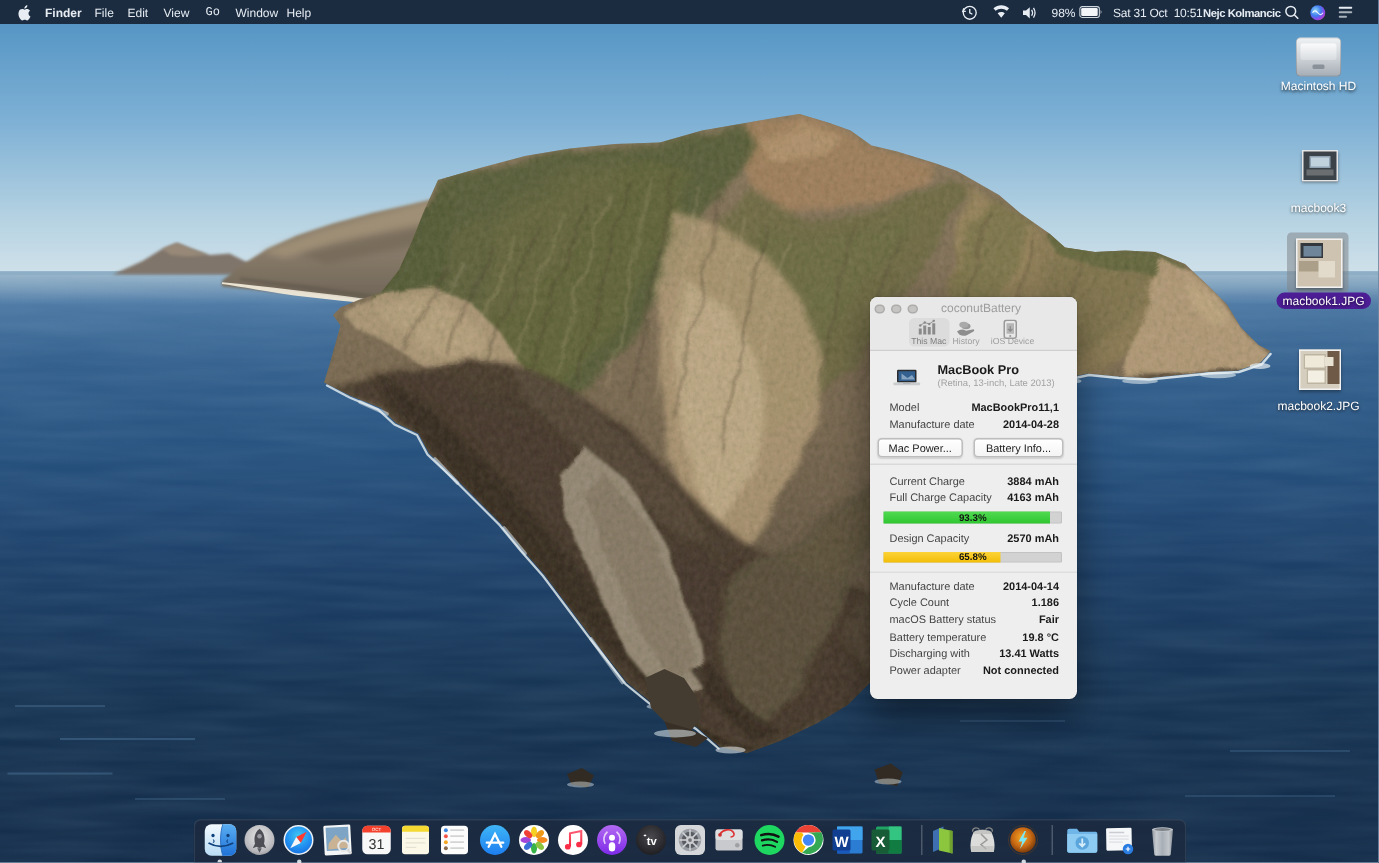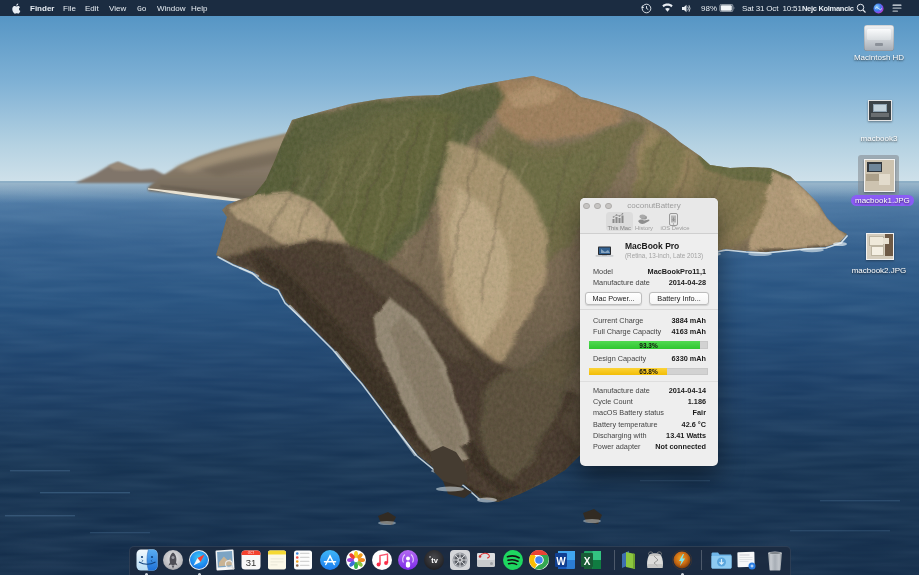--- a/index.html
+++ b/index.html
@@ -296,21 +296,21 @@
       <div style="position:absolute;left:2px;top:12px;width:18px;height:4px;background:#6a6e71;"></div>
     </div>
 <div class="dlabel" style="left:849px;top:134px;width:60px;">macbook3</div>
 <div style="position:absolute;left:858px;top:155px;width:41px;height:40px;z-index:5;background:rgba(130,135,140,.55);border-radius:3px;"></div>
 <div style="position:absolute;left:864px;top:159px;width:29px;height:31px;z-index:5;background:#cdc3b0;border:1.5px solid #f2f2f2;box-shadow:0 1px 2px rgba(0,0,0,.35);">
       <div style="position:absolute;left:2px;top:2px;width:15px;height:10px;background:#32383e;"></div>
       <div style="position:absolute;left:3.5px;top:3.5px;width:12px;height:7px;background:#6f869a;"></div>
       <div style="position:absolute;left:1px;top:14px;width:24px;height:7px;background:#ab9f89;"></div>
       <div style="position:absolute;left:14px;top:14px;width:11px;height:11px;background:#e2dbcc;"></div>
     </div>
-<div class="dlabel" style="left:851px;top:196px;width:56px;"><span style="background:#8b5cf6;border-radius:6px;padding:1px 4px;">macbook1.JPG</span></div>
+<div class="dlabel" style="left:851px;top:196px;width:56px;"><span style="background:#4c1d95;border-radius:6px;padding:1px 4px;">macbook1.JPG</span></div>
 <div style="position:absolute;left:866px;top:233px;width:26px;height:25px;z-index:5;background:#d5cdbd;border:1.5px solid #f2f2f2;box-shadow:0 1px 2px rgba(0,0,0,.35);">
       <div style="position:absolute;right:0;top:0;width:8px;height:22px;background:#6e5a46;"></div>
       <div style="position:absolute;left:2px;top:2px;width:13px;height:8px;background:#efe9da;border:0.5px solid #bdb5a2;"></div>
       <div style="position:absolute;left:4px;top:12px;width:11px;height:8px;background:#f4efe3;border:0.5px solid #bdb5a2;"></div>
       <div style="position:absolute;left:16px;top:4px;width:6px;height:6px;background:#e8e2d2;"></div>
     </div>
 <div class="dlabel" style="left:849px;top:266px;width:60px;">macbook2.JPG</div>
 <div id="win">
  <div style="position:absolute;left:0;top:0;width:138px;height:35px;background:#e8e8e8;border-radius:5px 5px 0 0;border-bottom:1px solid #cfcfcf;"></div>
  <div style="position:absolute;left:3px;top:4.5px;width:4.6px;height:4.6px;border-radius:50%;background:#c6c4c2;border:0.5px solid #aeacaa;"></div>
@@ -374,42 +374,42 @@
  <div class="rw" style="top:129px;">
         <span class="lb">Full Charge Capacity</span>
         <span class="vl">4163 mAh</span>
       </div>
  <div style="position:absolute;left:9px;top:143px;width:119px;height:7.5px;background:#d2d2d2;border-radius:1px;box-shadow:inset 0 0 0 0.5px #bdbdbd;">
         <div style="position:absolute;left:0;top:0;width:111px;height:7.5px;background:linear-gradient(180deg,#51da52,#2fc630);"></div>
         <div style="position:absolute;left:0;top:0.5px;width:119px;text-align:center;font-size:6.5px;font-weight:bold;color:#111;">93.3%</div>
       </div>
  <div class="rw" style="top:156px;">
         <span class="lb">Design Capacity</span>
-        <span class="vl">6330 mAh</span>
+        <span class="vl">2570 mAh</span>
       </div>
  <div style="position:absolute;left:9px;top:169.5px;width:119px;height:7.5px;background:#d2d2d2;border-radius:1px;box-shadow:inset 0 0 0 0.5px #bdbdbd;">
         <div style="position:absolute;left:0;top:0;width:78px;height:7.5px;background:linear-gradient(180deg,#fcd338,#f2bd06);"></div>
         <div style="position:absolute;left:0;top:0.5px;width:119px;text-align:center;font-size:6.5px;font-weight:bold;color:#111;">65.8%</div>
       </div>
  <div style="position:absolute;left:0;top:183px;width:138px;height:1px;background:#dedede;"></div>
  <div class="rw" style="top:188px;">
         <span class="lb">Manufacture date</span>
         <span class="vl">2014-04-14</span>
       </div>
  <div class="rw" style="top:199.2px;">
         <span class="lb">Cycle Count</span>
         <span class="vl">1.186</span>
       </div>
  <div class="rw" style="top:210.4px;">
         <span class="lb">macOS Battery status</span>
         <span class="vl">Fair</span>
       </div>
  <div class="rw" style="top:221.6px;">
         <span class="lb">Battery temperature</span>
-        <span class="vl">42.6 °C</span>
+        <span class="vl">19.8 °C</span>
       </div>
  <div class="rw" style="top:232.8px;">
         <span class="lb">Discharging with</span>
         <span class="vl">13.41 Watts</span>
       </div>
  <div class="rw" style="top:244px;">
         <span class="lb">Power adapter</span>
         <span class="vl">Not connected</span>
       </div>
 </div>

